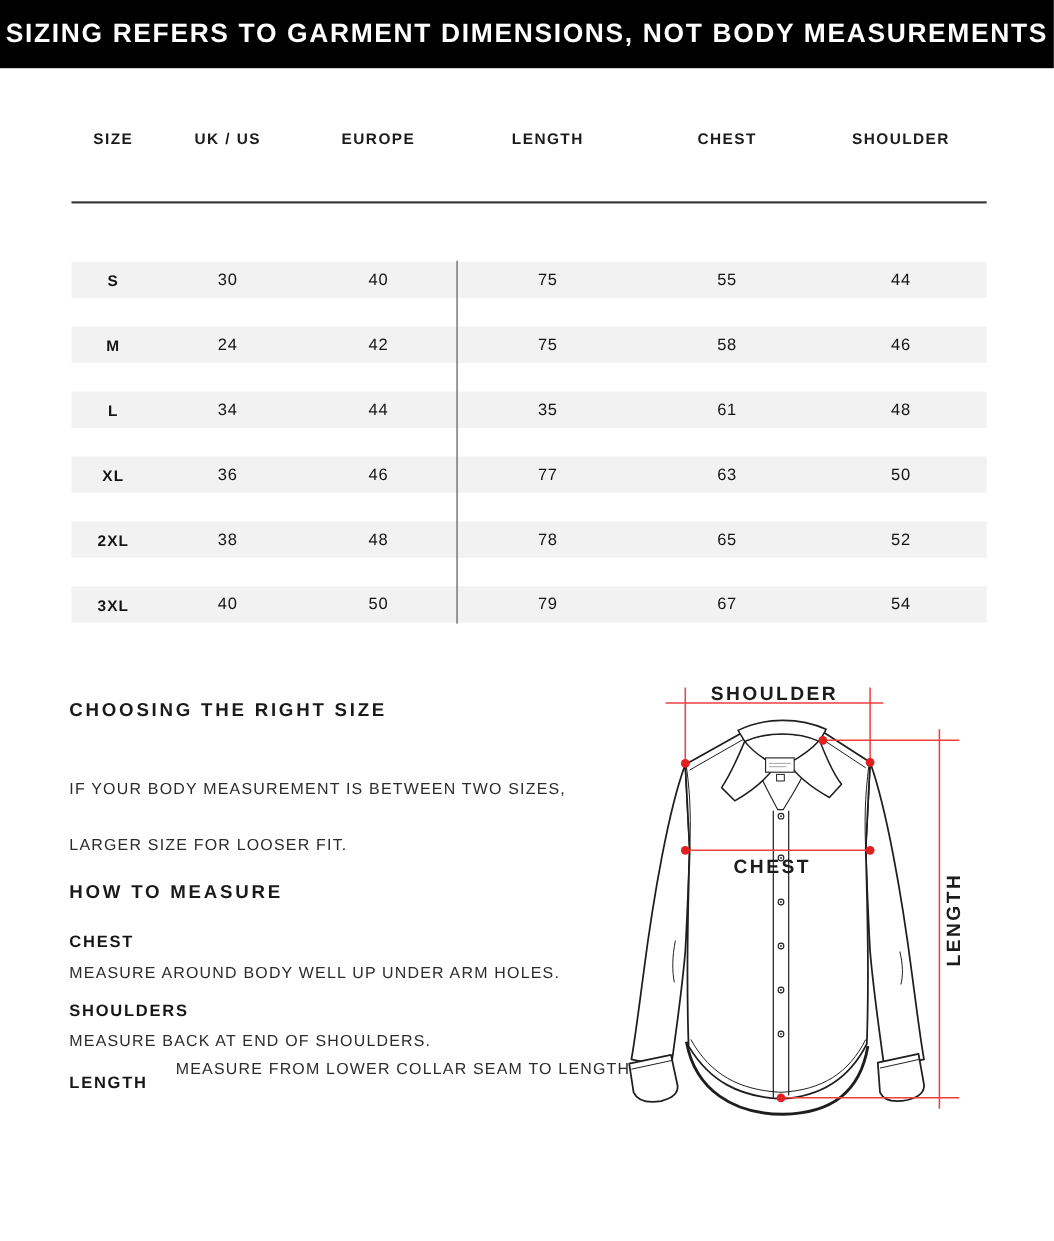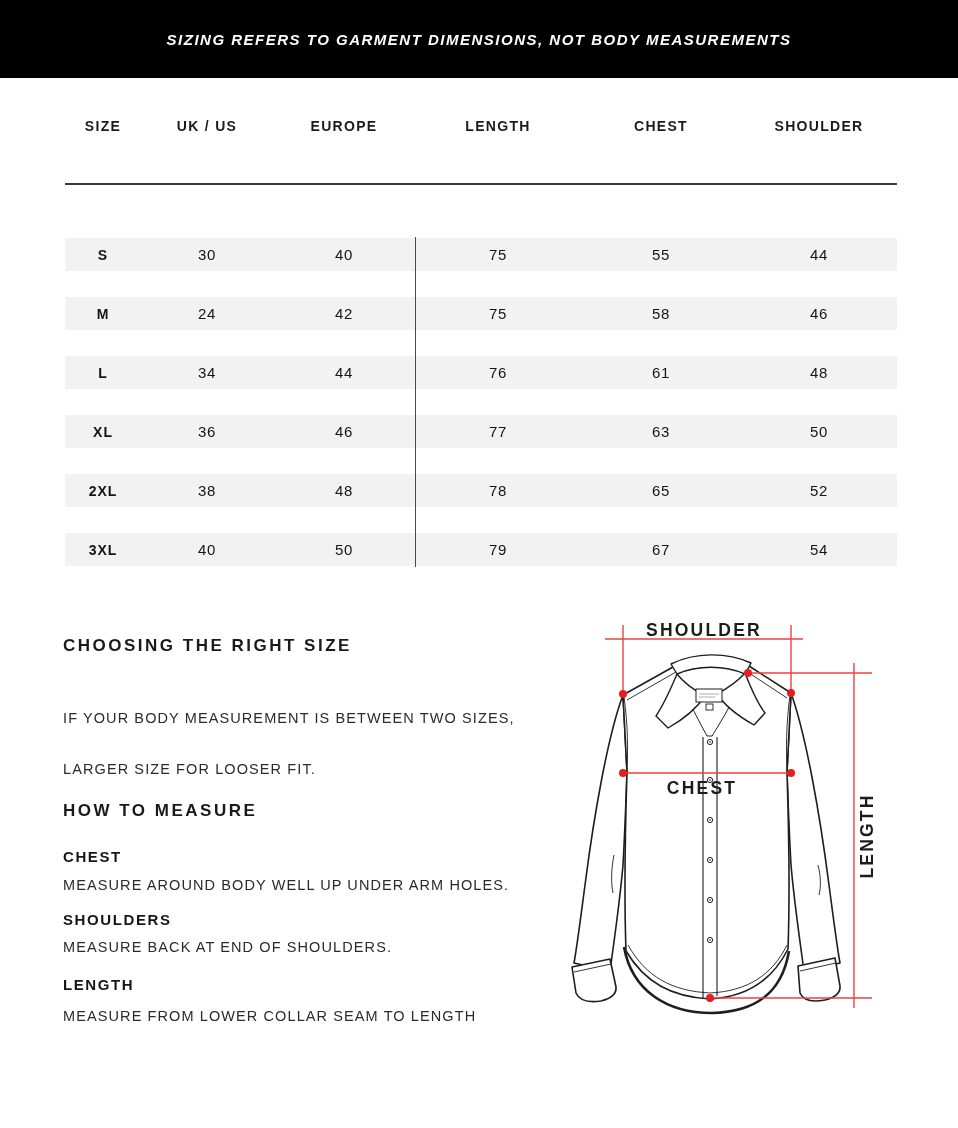--- a/index.html
+++ b/index.html
@@ -1,23 +1,23 @@
 <!DOCTYPE html>
 <html><head>
 <meta charset="utf-8">
 <style>
   * { margin: 0; padding: 0; box-sizing: border-box; }
   html, body { width: 958px; height: 1128px; background: #ffffff; }
   body { font-family: "Liberation Sans", sans-serif; color: #1d1d1d; position: relative; overflow: hidden; }
 
   .banner {
-    position: absolute; top: 0; left: 0; width: 958px; height: 78px;
+    position: absolute; top: 0; left: 0; width: 958px; height: 62px;
     background: #000000; color: #ffffff;
     display: flex; align-items: center; justify-content: center;
-    font-size: 15px; font-weight: 700; letter-spacing: 1.5px; font-style: italic;
+    font-size: 24px; font-weight: 700; letter-spacing: 1.5px;
   }
 
   .table-wrap { position: absolute; left: 65px; top: 0; width: 832px; }
   .tgrid { display: grid; grid-template-columns: 76px 132px 142px 166px 160px 156px; align-items: center; }
   .thead { position: absolute; top: 110px; left: 0; width: 832px; height: 32px; }
   .thead .cell { text-align: center; font-size: 14px; font-weight: 700; letter-spacing: 1.3px; color: #1b1b1b; }
   .hrule { position: absolute; top: 183px; left: 0; width: 832px; height: 2px; background: #3a3a3a; }
   .trow { position: absolute; left: 0; width: 832px; height: 33px; background: #f2f2f2; }
   .trow .cell { text-align: center; font-size: 15px; font-weight: 400; letter-spacing: 0.6px; color: #141414; }
   .trow .cell.size { font-weight: 700; font-size: 14px; letter-spacing: 1px; }
@@ -32,21 +32,21 @@
   .sub-line { font-size: 14.5px; font-weight: 400; letter-spacing: 1.1px; color: #2b2b2b; line-height: 24px; white-space: nowrap; }
 
   .pos-choosing  { top: 636px; }
   .pos-choosing-p { top: 681px; }
   .pos-howto     { top: 801px; }
   .pos-chest-l   { top: 848px; }
   .pos-chest-t   { top: 873px; }
   .pos-shoulders-l { top: 911px; }
   .pos-shoulders-t { top: 935px; }
   .pos-length-l  { top: 976px; }
-  .pos-length-t  { top: 1004px; }
+  .pos-length-t  { top: 960px; text-align: right; }
 
   .diagram { position: absolute; left: 570px; top: 615px; width: 388px; height: 400px; }
   .dg-text { font-family: "Liberation Sans", sans-serif; font-size: 17.5px; font-weight: 700; letter-spacing: 2.2px; fill: #1c1c1c; }
 </style>
 </head>
 <body>
 
 <div class="banner">
   <span>SIZING REFERS TO GARMENT DIMENSIONS, NOT BODY MEASUREMENTS</span>
 </div>
@@ -75,21 +75,21 @@
     <div class="cell">24</div>
     <div class="cell">42</div>
     <div class="cell">75</div>
     <div class="cell">58</div>
     <div class="cell">46</div>
   </div>
   <div class="trow tgrid r2">
     <div class="cell size">L</div>
     <div class="cell">34</div>
     <div class="cell">44</div>
-    <div class="cell">76</div>
+    <div class="cell">35</div>
     <div class="cell">61</div>
     <div class="cell">48</div>
   </div>
   <div class="trow tgrid r3">
     <div class="cell size">XL</div>
     <div class="cell">36</div>
     <div class="cell">46</div>
     <div class="cell">77</div>
     <div class="cell">63</div>
     <div class="cell">50</div>

